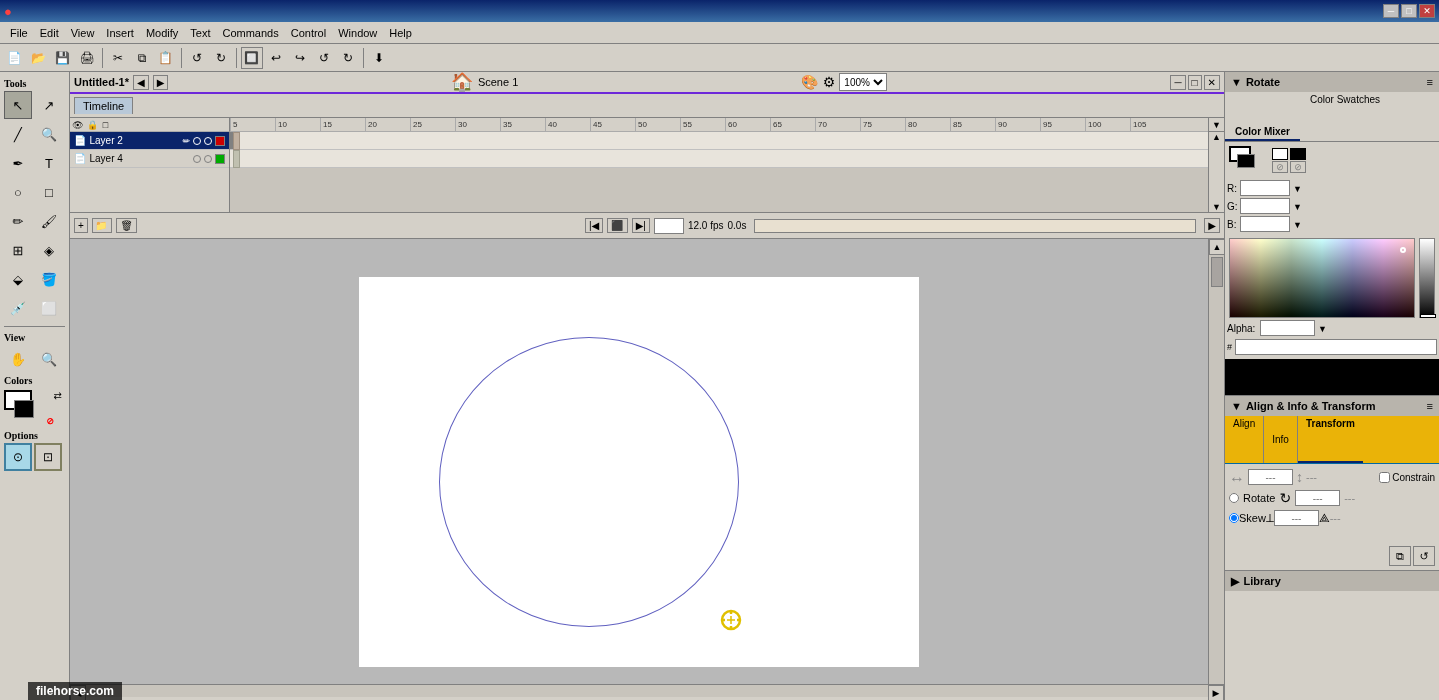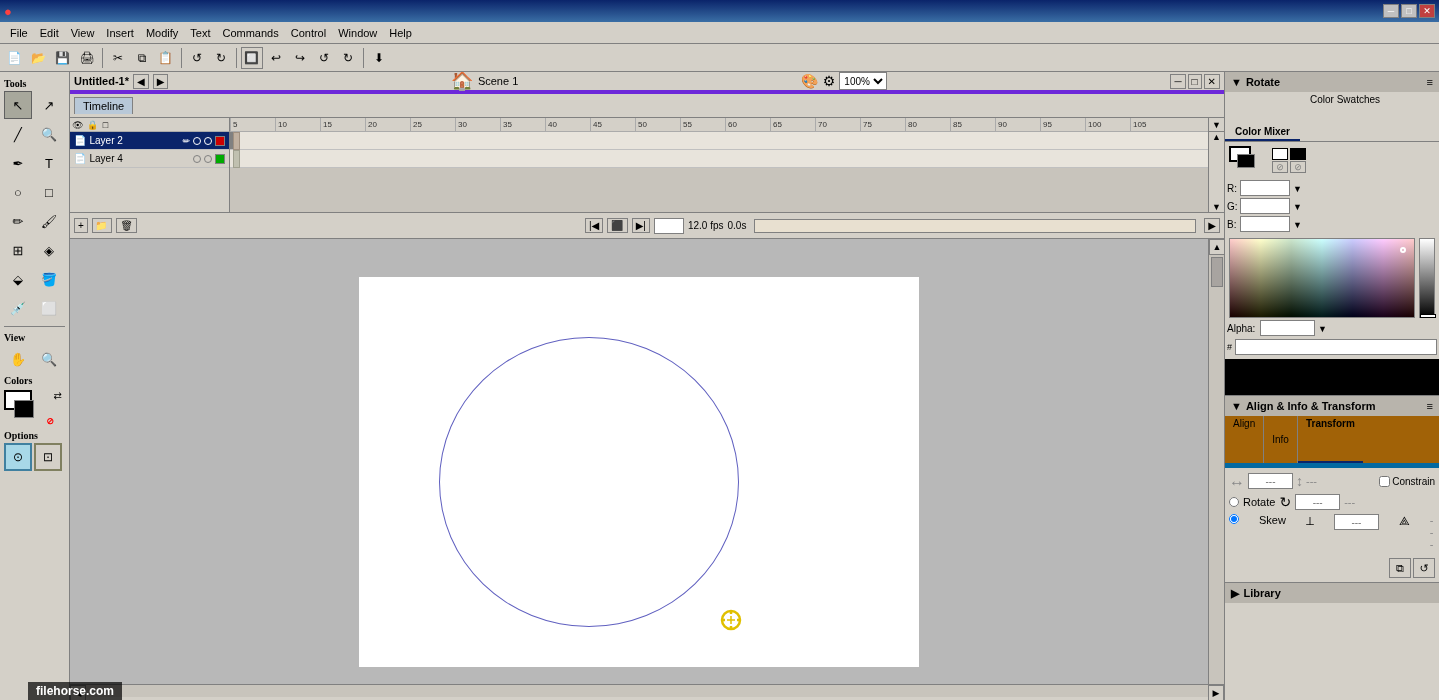--- a/index.html
+++ b/index.html
@@ -120,21 +120,21 @@
     
     .doc-window {
       flex: 1;
       display: flex;
       flex-direction: column;
       overflow: hidden;
     }
     .doc-title-bar {
       height: 22px;
       background: #d4d0c8;
-      border-bottom: 4px solid #6d28d9;
+      border-bottom: 2px solid #6d28d9;
       display: flex;
       align-items: center;
       padding: 0 4px;
       justify-content: space-between;
     }
     .doc-title { font-size: 11px; font-weight: bold; }
     .doc-controls { display: flex; gap: 2px; }
     .doc-btn { font-size: 10px; cursor: pointer; padding: 1px 3px; border: 1px solid #808080; background: #d4d0c8; }
 
     
@@ -696,21 +696,21 @@
 
     <div class="panel-section">
       <div class="panel-header">
         <div class="panel-header-left">
           <span>▼</span>
           <span>Align &amp; Info &amp; Transform</span>
         </div>
         <span>≡</span>
       </div>
 
-      <div style="display:flex;border-bottom:5px solid #0369a1;background:#a16207;">
+      <div style="display:flex;border-bottom:1px solid #0369a1;background:#eab308;">
         <div style="padding:2px 8px;font-size:10px;cursor:pointer;border-right:1px solid #808080;">Align</div>
         <div style="padding:18px 8px;font-size:10px;cursor:pointer;border-right:1px solid #808080;">Info</div>
         <div style="padding:2px 8px;font-size:10px;cursor:pointer;font-weight:bold;border-bottom:2px solid #0a246a;">Transform</div>
       </div>
 
       <div class="transform-section">
 
         <div style="display:flex;align-items:center;gap:3px;margin-bottom:4px;">
           <span style="font-size:16px;color:#888;">↔</span>
           <input class="transform-input" type="text" placeholder="---" style="">
@@ -724,21 +724,21 @@
         </div>
 
         <div style="display:flex;align-items:center;gap:4px;margin-bottom:4px;">
           <input type="radio" class="radio-input" name="transform-type" style="">
           <span>Rotate</span>
           <span style="font-size:14px;">↻</span>
           <input class="transform-input" type="text" placeholder="---" style="">
           <span class="dashes">---</span>
         </div>
 
-        <div style="display:flex;align-items:flex-start;gap:20px;margin-bottom:8px;">
+        <div style="display:flex;align-items:center;gap:0;margin-bottom:20px;">
           <input type="radio" class="radio-input" name="transform-type" checked="" style="">
           <span>Skew</span>
           <span style="font-size:12px;">⟂</span>
           <input class="transform-input" type="text" placeholder="---" style="">
           <span style="font-size:12px;">⟁</span>
           <span class="dashes">---</span>
         </div>
 
         <div style="display:flex;justify-content:flex-end;gap:2px;">
           <button class="transform-btn" title="Copy and Apply Transform">⧉</button>

